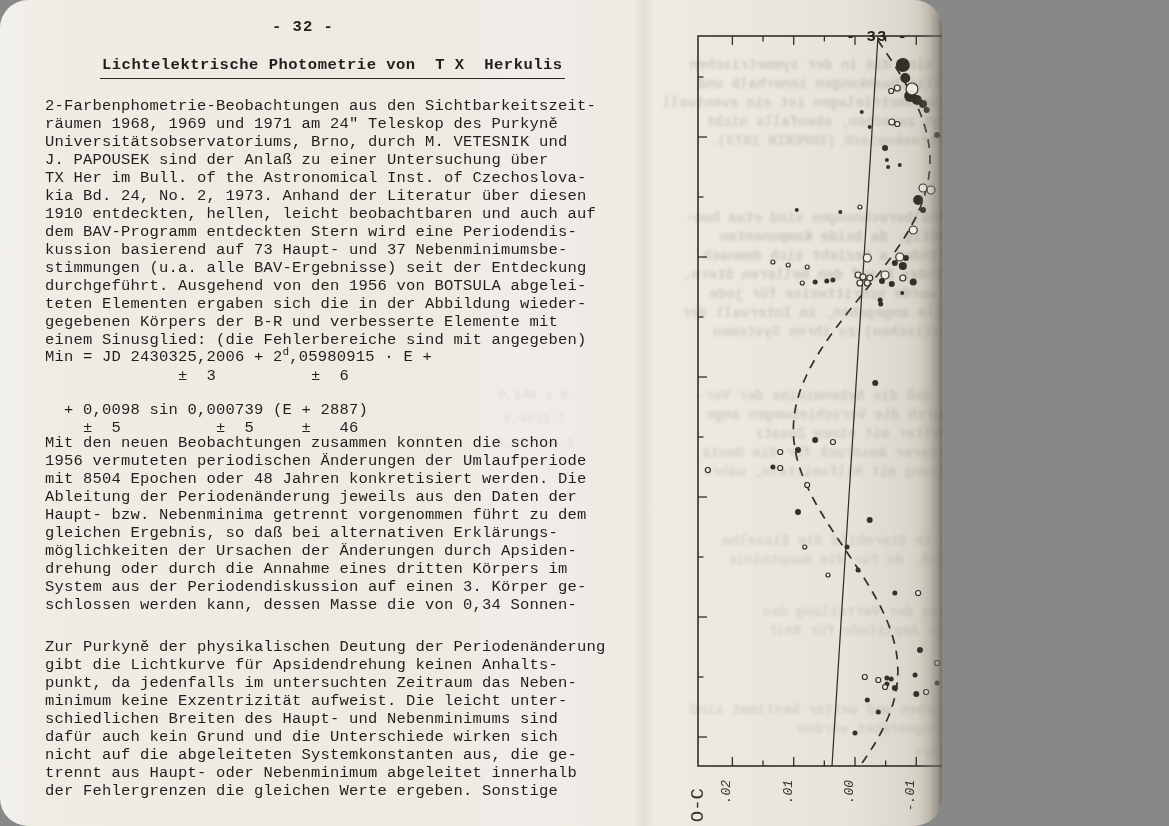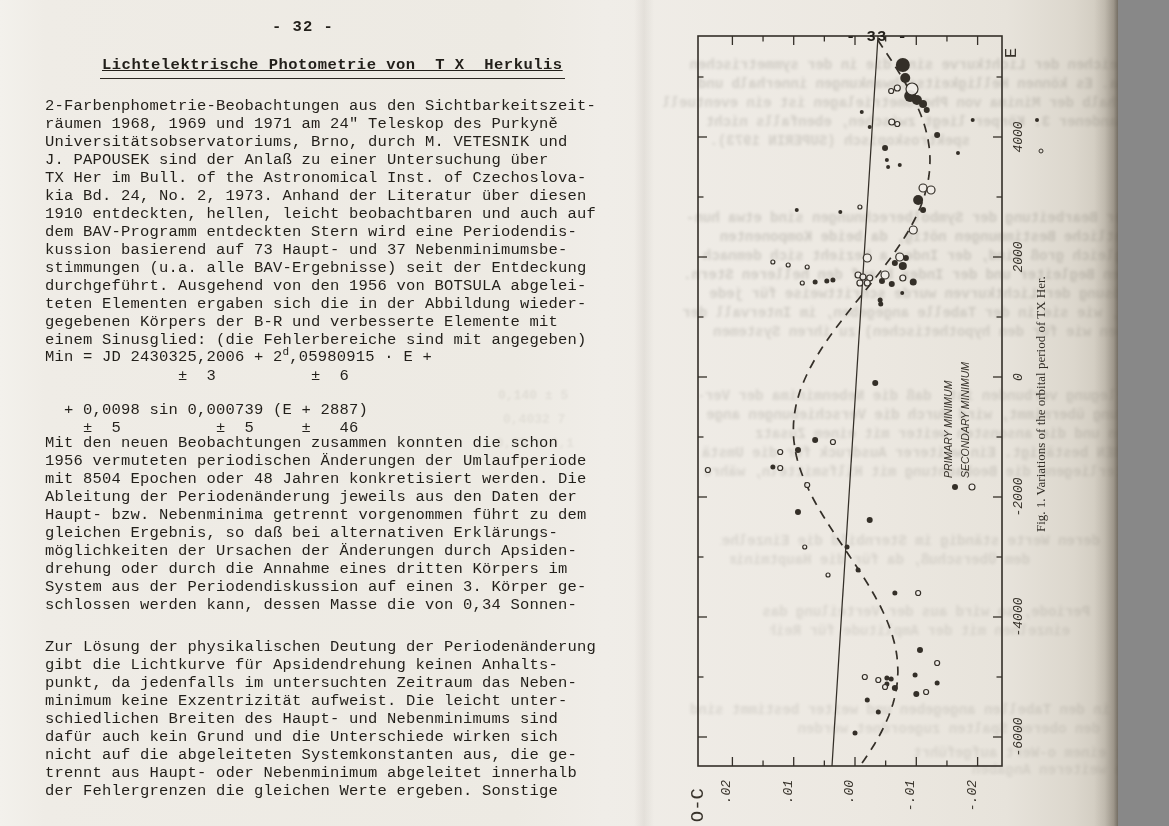--- a/index.html
+++ b/index.html
@@ -1,22 +1,22 @@
 <!DOCTYPE html>
 <html><head>
 <meta charset="utf-8">
 <style>
   html,body{margin:0;padding:0;background:#888;}
-  .scan{position:relative;width:1118px;height:826px;overflow:hidden;
+  .scan{position:relative;width:942px;height:826px;overflow:hidden;
     background:linear-gradient(90deg,#f3f1ec 0%,#efece6 4%,#edeae3 46%,#f0ede8 54%,#ece8e1 78%,#e7e3db 90%,#dcd7cd 96%,#cac4b8 100%);
-    font-family:"Liberation Mono",monospace;}
+    font-family:"Liberation Mono",monospace;border-radius:28px;}
   .pagenum{position:absolute;font:bold 15.5px/18px "Liberation Mono",monospace;color:#221f1a;letter-spacing:1px;white-space:pre;z-index:3;}
   .title{position:absolute;left:100px;top:56px;display:inline-block;
     font:bold 15.5px/18px "Liberation Mono",monospace;color:#221f1a;letter-spacing:.5px;
-    border-bottom:1.6px solid #2b2722;padding:0 2px 4px 2px;white-space:pre;z-index:3;text-decoration:underline;}
+    border-bottom:1.6px solid #2b2722;padding:0 2px 4px 2px;white-space:pre;z-index:3;}
   .para{position:absolute;left:45px;z-index:3;}
   .tline{font:15.5px/18px "Liberation Mono",monospace;letter-spacing:.2px;color:#221f1a;white-space:pre;}
   .formula{position:absolute;left:45px;top:348px;z-index:3;}
   .fline{font:15.5px/18px "Liberation Mono",monospace;letter-spacing:.2px;color:#221f1a;white-space:pre;}
   .fline.g{margin-top:16px;}
   .sup{display:inline-block;position:relative;top:-6px;font-size:11px;}
   .bleed-layer{position:absolute;left:0;top:0;width:1169px;height:826px;z-index:1;}
   .bleed{position:absolute;height:17px;overflow:hidden;transform:scaleX(-1);
     font:bold 14px/16px "Liberation Mono",monospace;color:#5a564c;filter:blur(1.4px);white-space:nowrap;}
   .lbleed{position:absolute;height:16px;overflow:hidden;font:bold 13px/15px "Liberation Mono",monospace;
@@ -100,21 +100,21 @@
         <div class="tline">mit 8504 Epochen oder 48 Jahren konkretisiert werden. Die</div>
         <div class="tline">Ableitung der Periodenänderung jeweils aus den Daten der</div>
         <div class="tline">Haupt- bzw. Nebenminima getrennt vorgenommen führt zu dem</div>
         <div class="tline">gleichen Ergebnis, so daß bei alternativen Erklärungs-</div>
         <div class="tline">möglichkeiten der Ursachen der Änderungen durch Apsiden-</div>
         <div class="tline">drehung oder durch die Annahme eines dritten Körpers im</div>
         <div class="tline">System aus der Periodendiskussion auf einen 3. Körper ge-</div>
         <div class="tline">schlossen werden kann, dessen Masse die von 0,34 Sonnen-</div>
       </div>
     <div id="p3" class="para" style="top:638px;">
-        <div class="tline">Zur Lösung der physikalischen Deutung der Periodenänderung</div>
+        <div class="tline">Zur Purkyně der physikalischen Deutung der Periodenänderung</div>
         <div class="tline">gibt die Lichtkurve für Apsidendrehung keinen Anhalts-</div>
         <div class="tline">punkt, da jedenfalls im untersuchten Zeitraum das Neben-</div>
         <div class="tline">minimum keine Exzentrizität aufweist. Die leicht unter-</div>
         <div class="tline">schiedlichen Breiten des Haupt- und Nebenminimums sind</div>
         <div class="tline">dafür auch kein Grund und die Unterschiede wirken sich</div>
         <div class="tline">nicht auf die abgeleiteten Systemkonstanten aus, die ge-</div>
         <div class="tline">trennt aus Haupt- oder Nebenminimum abgeleitet innerhalb</div>
         <div class="tline">der Fehlergrenzen die gleichen Werte ergeben. Sonstige</div>
       </div>
   </div>

